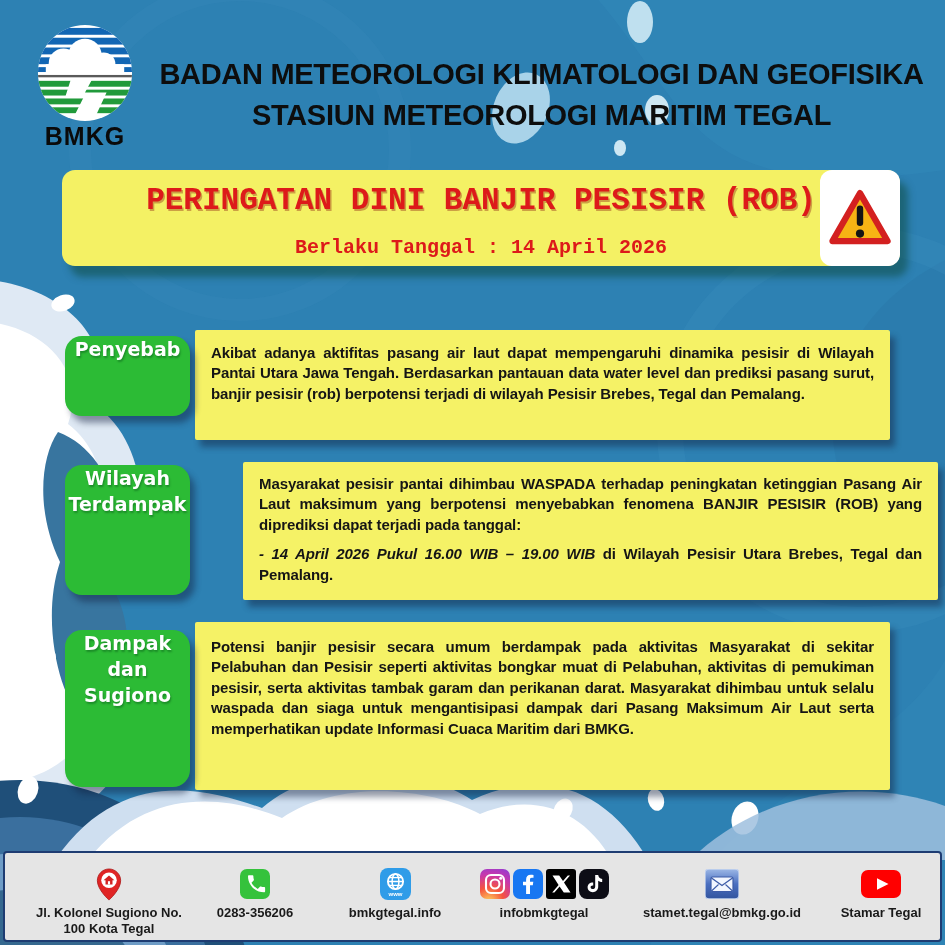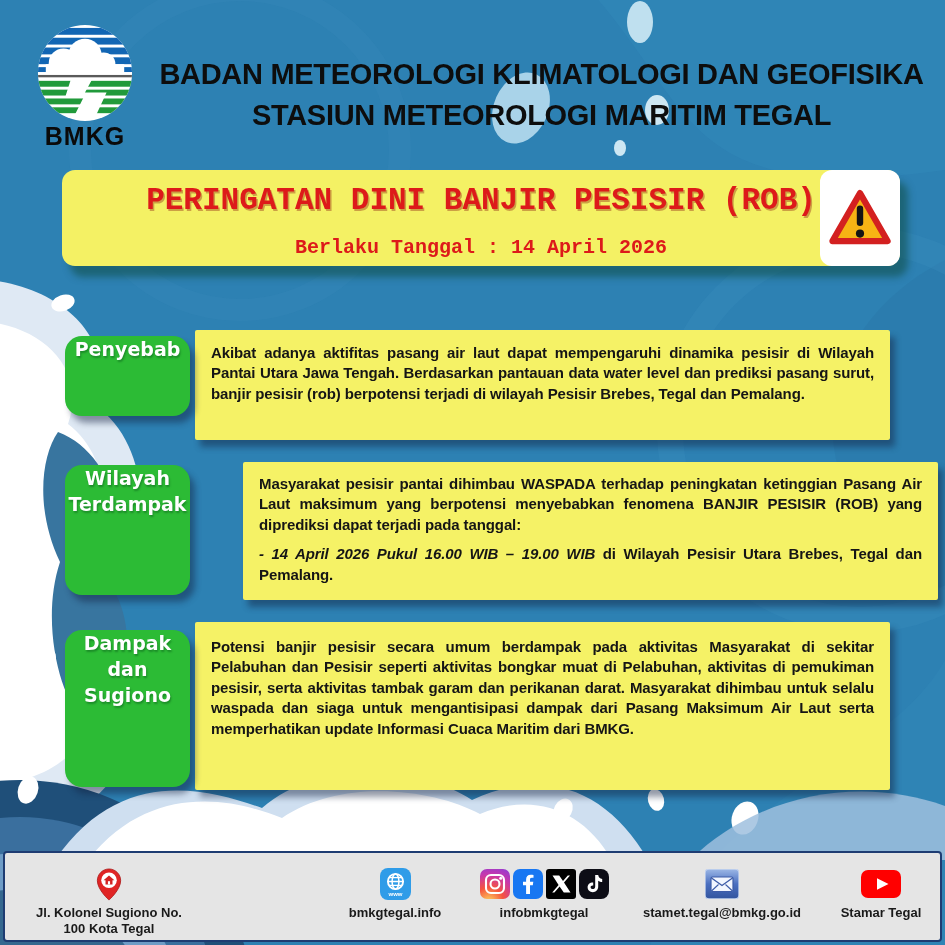--- a/index.html
+++ b/index.html
@@ -181,20 +181,29 @@
           <path d="M13,1 C6.4,1 1,6.4 1,13 C1,22.5 13,33 13,33 C13,33 25,22.5 25,13 C25,6.4 19.6,1 13,1 Z" fill="#e02424" stroke="#a81212" stroke-width="0.8"></path>
           <circle cx="13" cy="12.6" r="8" fill="#ffffff"></circle>
           <path d="M7.4,12.6 L13,7.6 L18.6,12.6 L16.6,12.6 L16.6,17 L9.4,17 L9.4,12.6 Z" fill="#d42222"></path>
           <rect x="11.9" y="13.6" width="2.2" height="3.4" fill="#ffffff"></rect>
         </svg>
       </div>
       <div class="f-label">Jl. Kolonel Sugiono No.</div>
       <div>100 Kota Tegal</div>
     </div>
 
+    <div class="f-item fi-phone">
+      <div class="f-icon">
+        <svg width="30" height="30" viewBox="0 0 24 24">
+          <rect width="24" height="24" rx="5.5" fill="#35c23c"></rect>
+          <path d="M9.2,10.9 c1.1,2.1 2.9,3.9 5,5 l1.7-1.7 c0.2-0.2 0.5-0.3 0.8-0.2 c0.8,0.3 1.7,0.4 2.6,0.4 c0.4,0 0.8,0.3 0.8,0.8 v2.6 c0,0.4-0.3,0.8-0.8,0.8 c-7.1,0-12.9-5.8-12.9-12.9 c0-0.4,0.3-0.8,0.8-0.8 h2.7 c0.4,0 0.8,0.3 0.8,0.8 c0,0.9 0.1,1.8 0.4,2.6 c0.1,0.3 0,0.6-0.2,0.8 L9.2,10.9 Z" fill="#ffffff"></path>
+        </svg>
+      </div>
+      <div class="f-label">0283-356206</div>
+    </div>
 
     <div class="f-item fi-social">
       <div class="f-icon">
         <svg width="30" height="30" viewBox="0 0 30 30">
           <defs>
               <radialGradient id="igg" cx="0.3" cy="1.1" r="1.4">
             <stop offset="0" stop-color="#fdd65e"></stop>
                 <stop offset="0.35" stop-color="#f6543e"></stop>
             <stop offset="0.65" stop-color="#c837ab"></stop>
                 <stop offset="1" stop-color="#7b3fe4"></stop>

